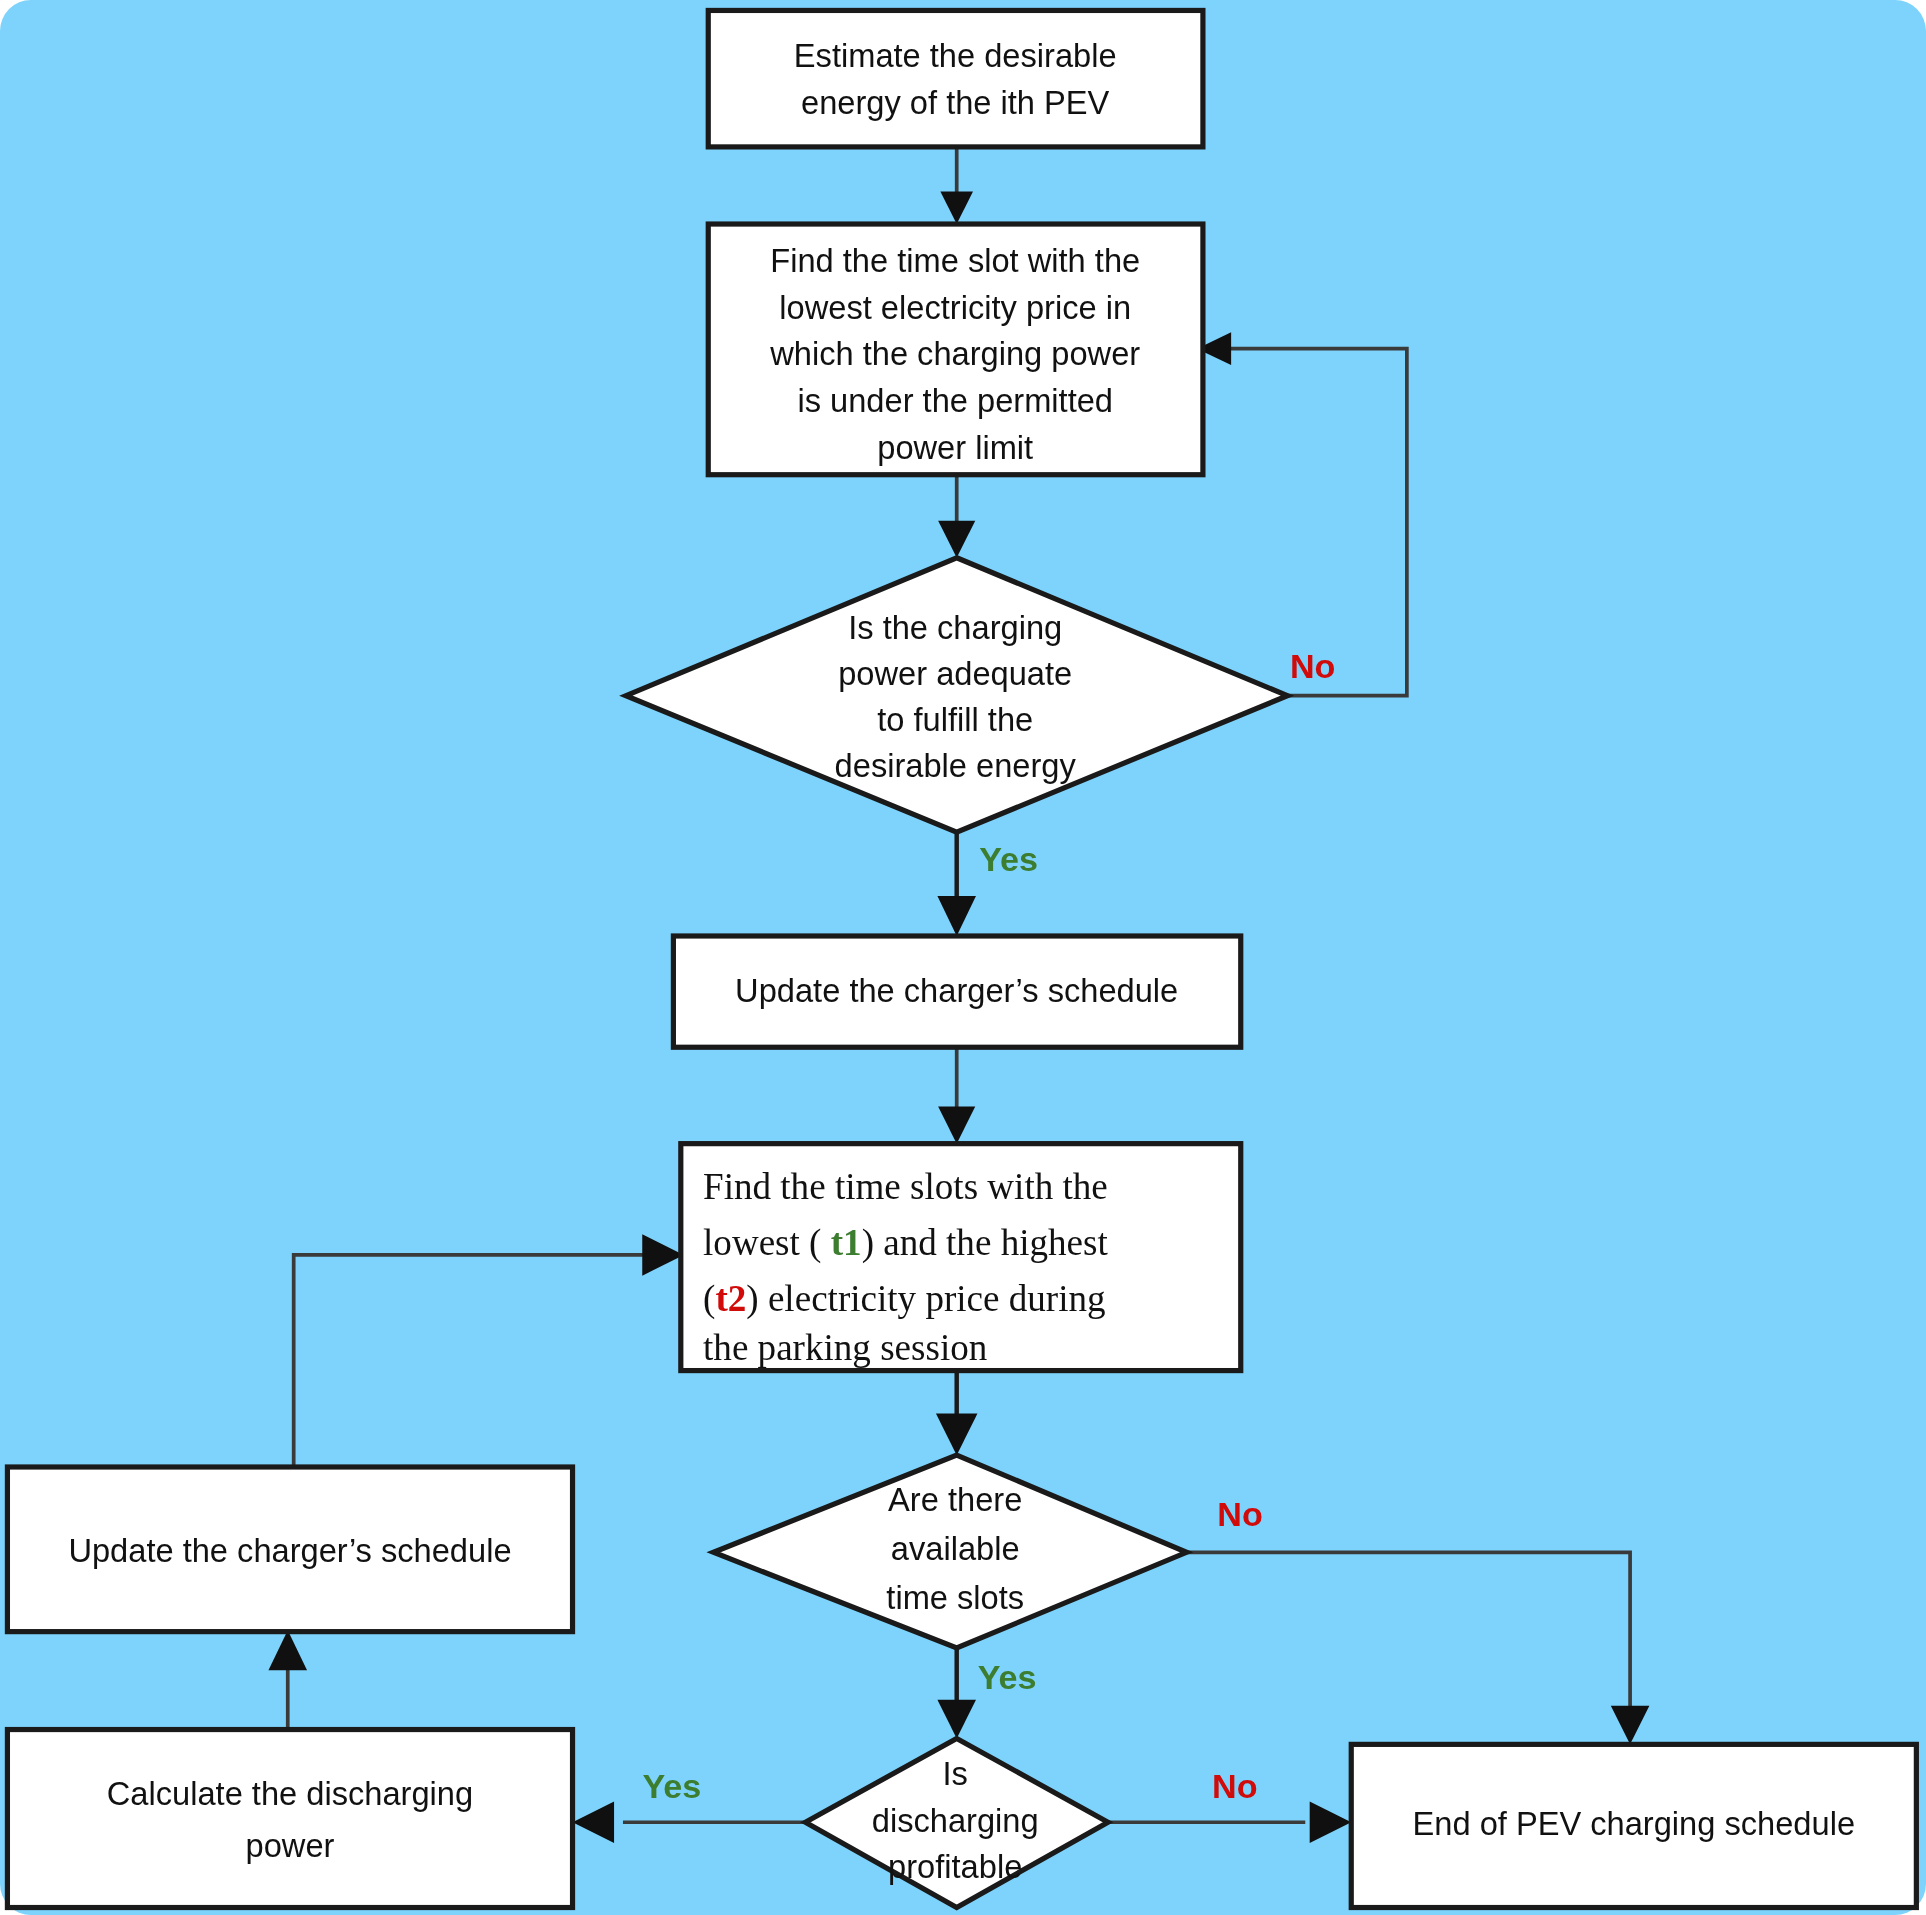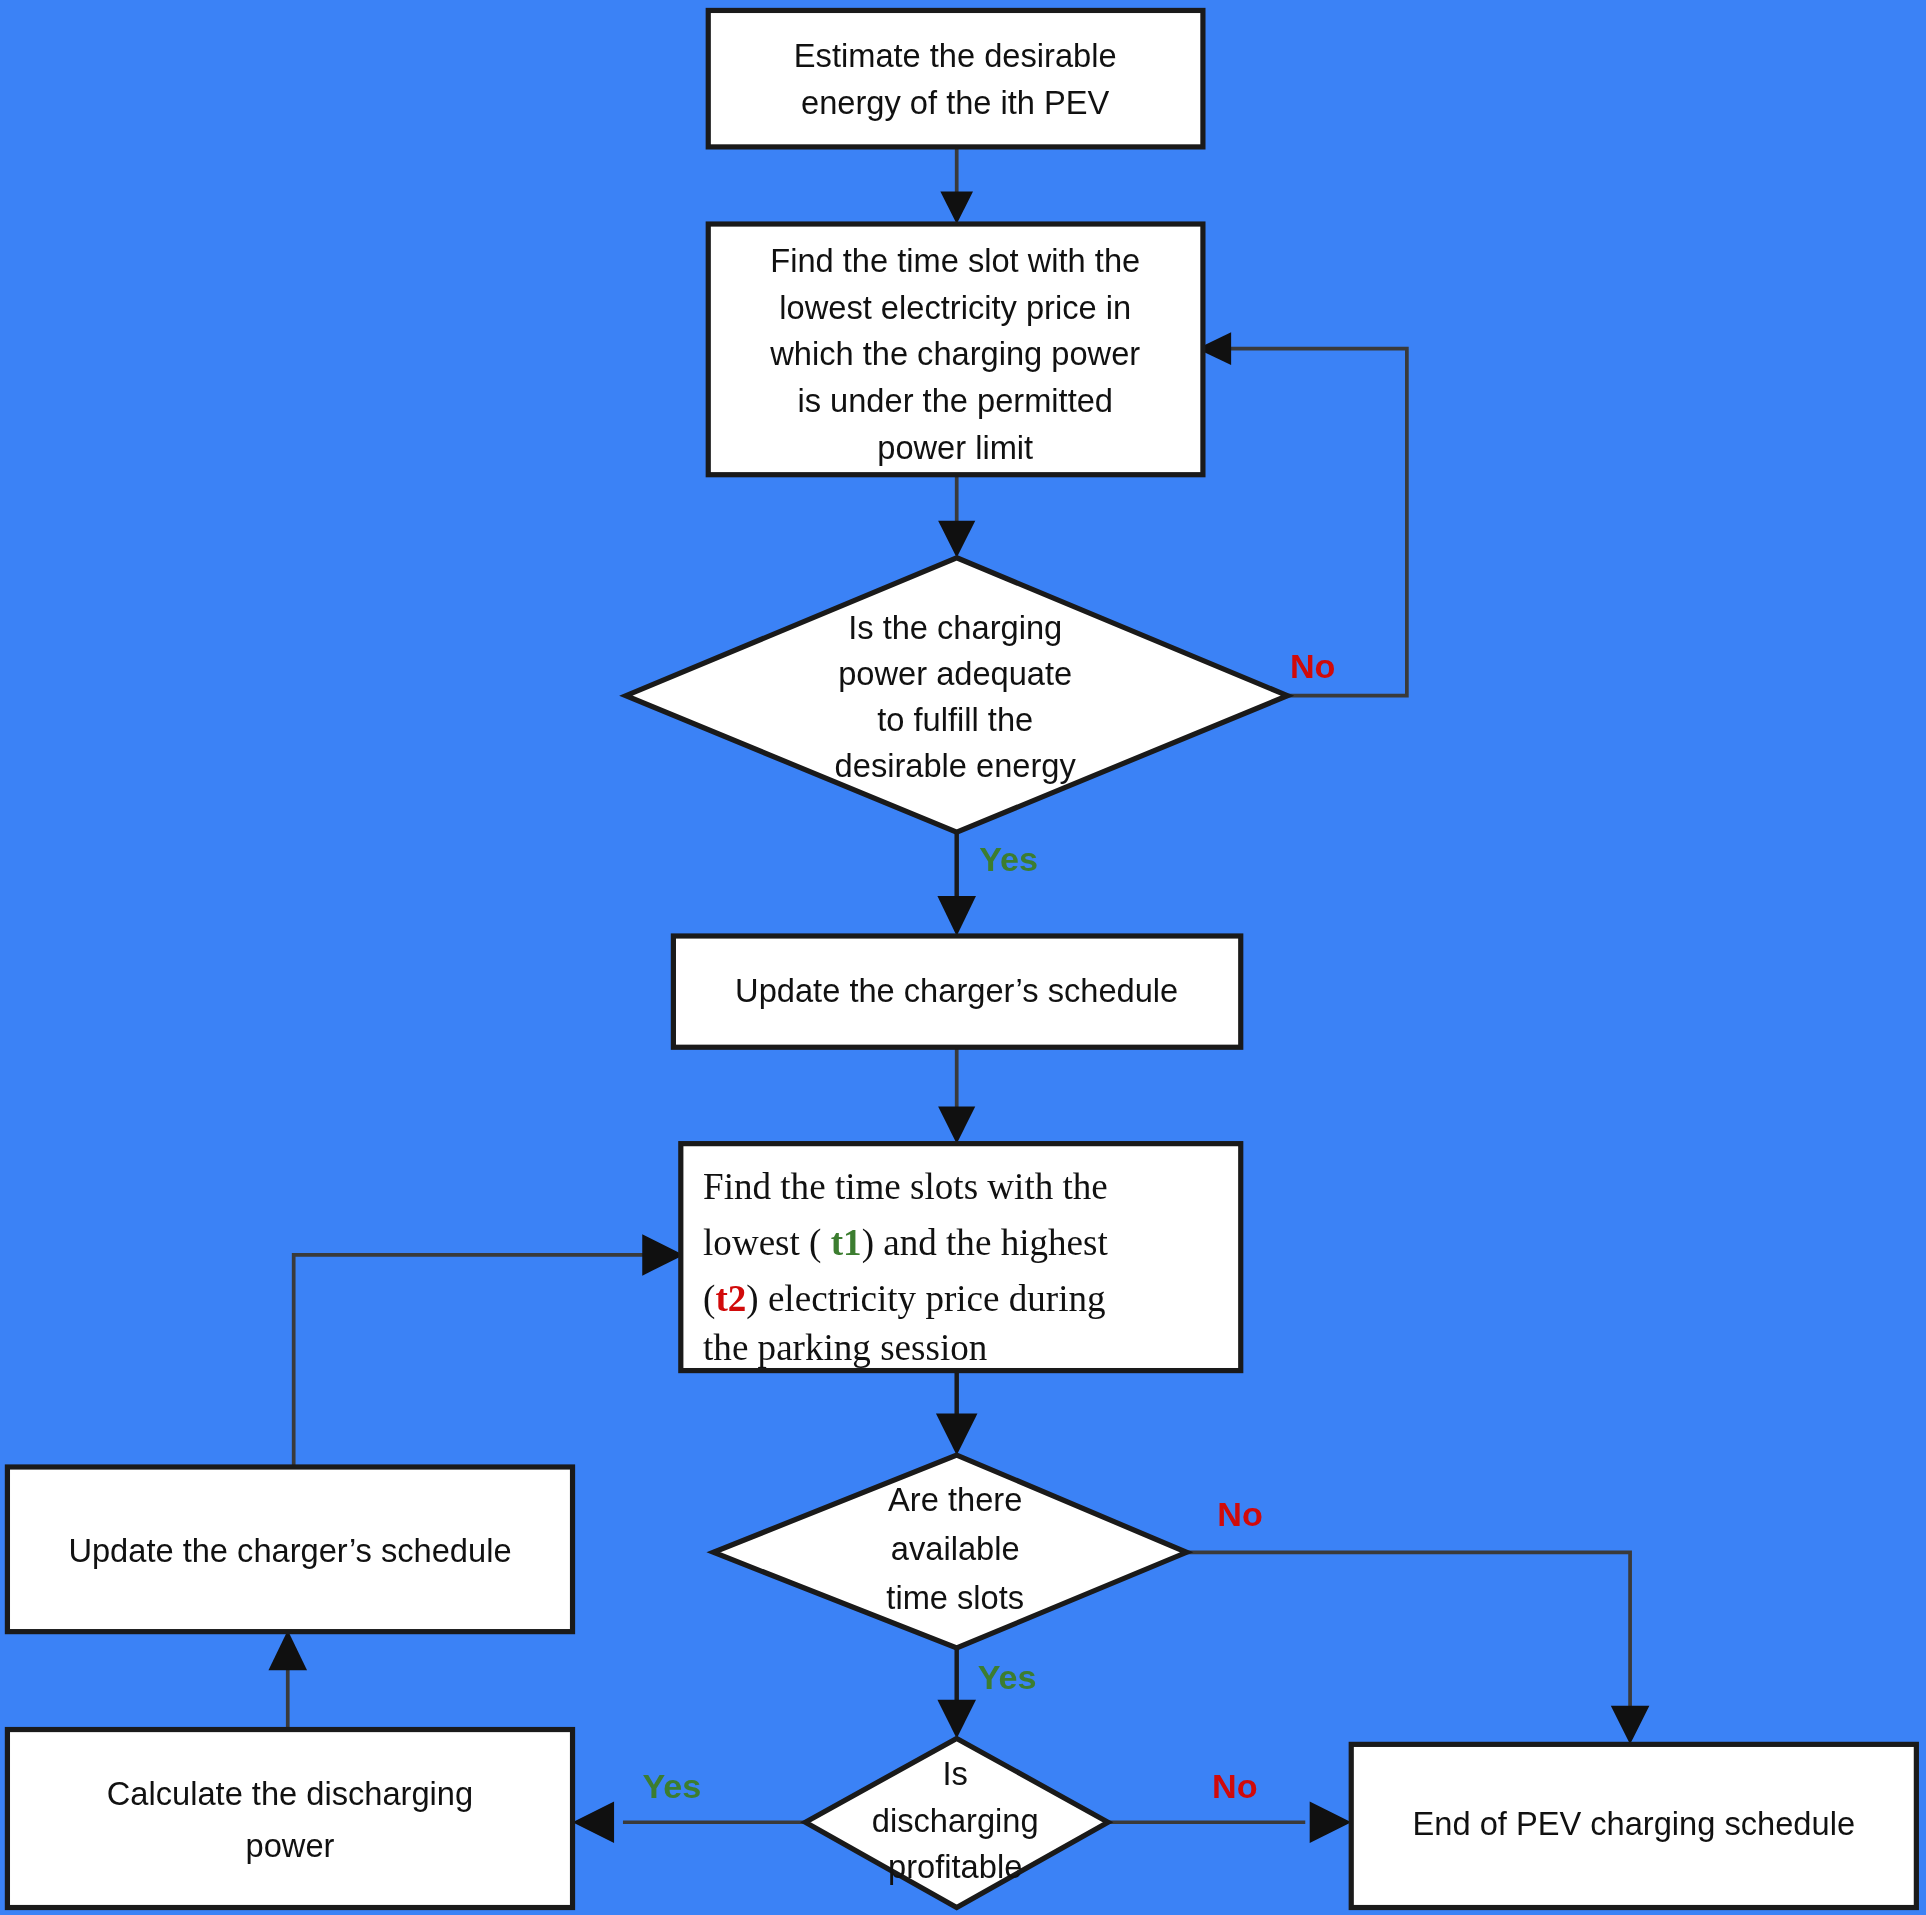--- a/index.html
+++ b/index.html
@@ -4,22 +4,23 @@
 <style>
   html, body {
     margin: 0;
     padding: 0;
     background: #ffffff;
   }
   #flow-root {
     position: relative;
     width: 1926px;
     height: 1915px;
-    background: #3b82f6;
-    font-family: "Liberation Sans", sans-serif;
+    background: #7dd3fc;
+    font-family: "Liberation Sans", sans-serif;
+    border-radius: 31px;
   }
   svg.flow-canvas {
     position: absolute;
     inset: 0;
     width: 1926px;
     height: 1915px;
   }
   .node-box {
     fill: #ffffff;
     stroke: #1a1a1a;

